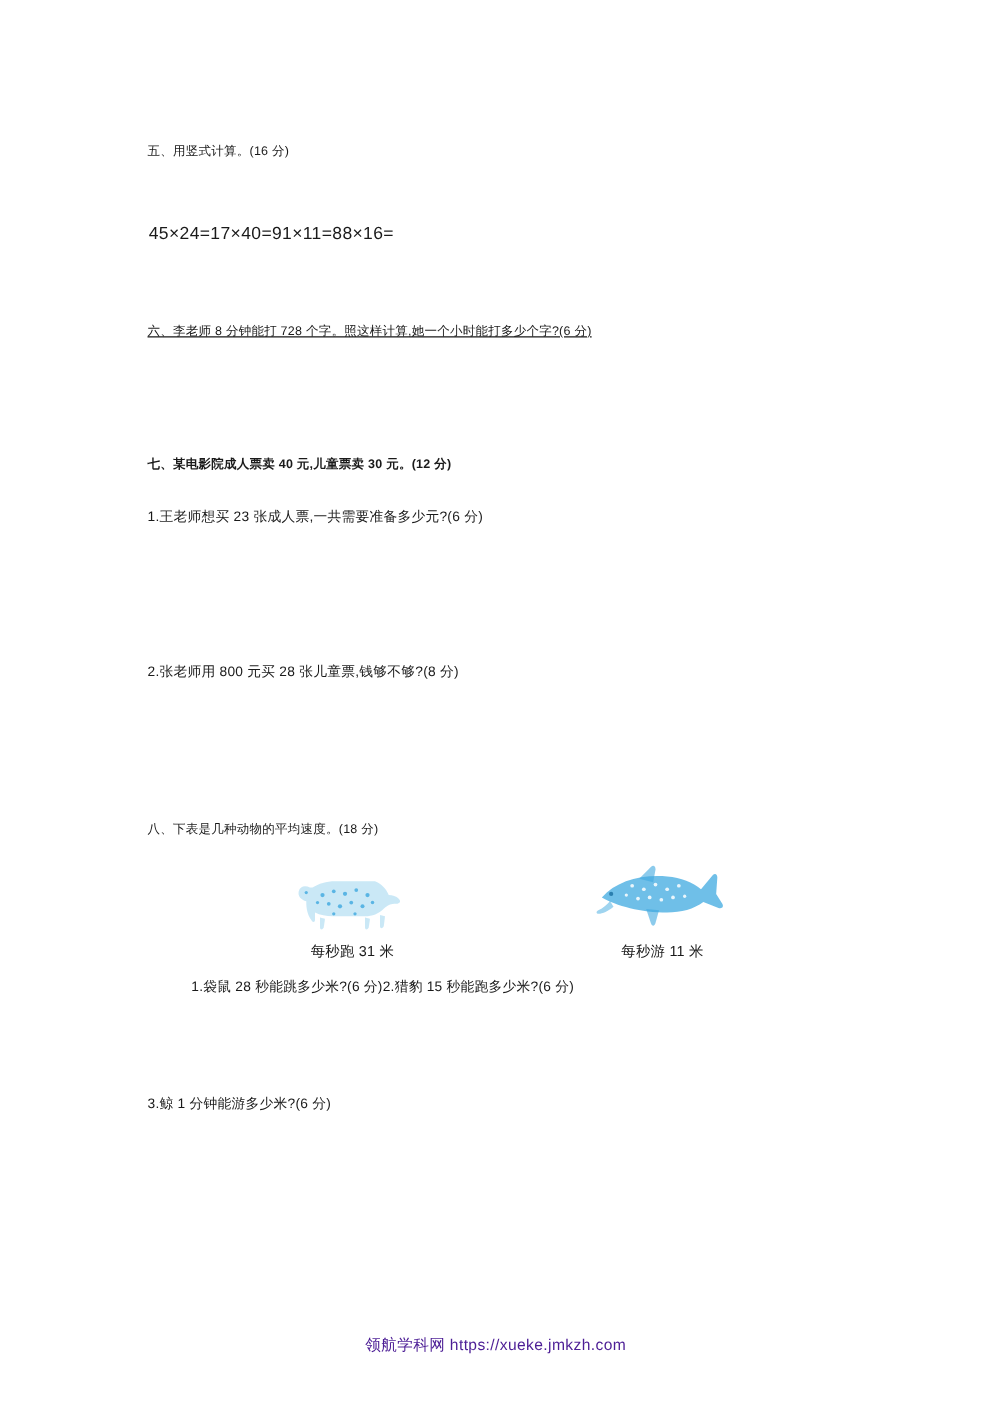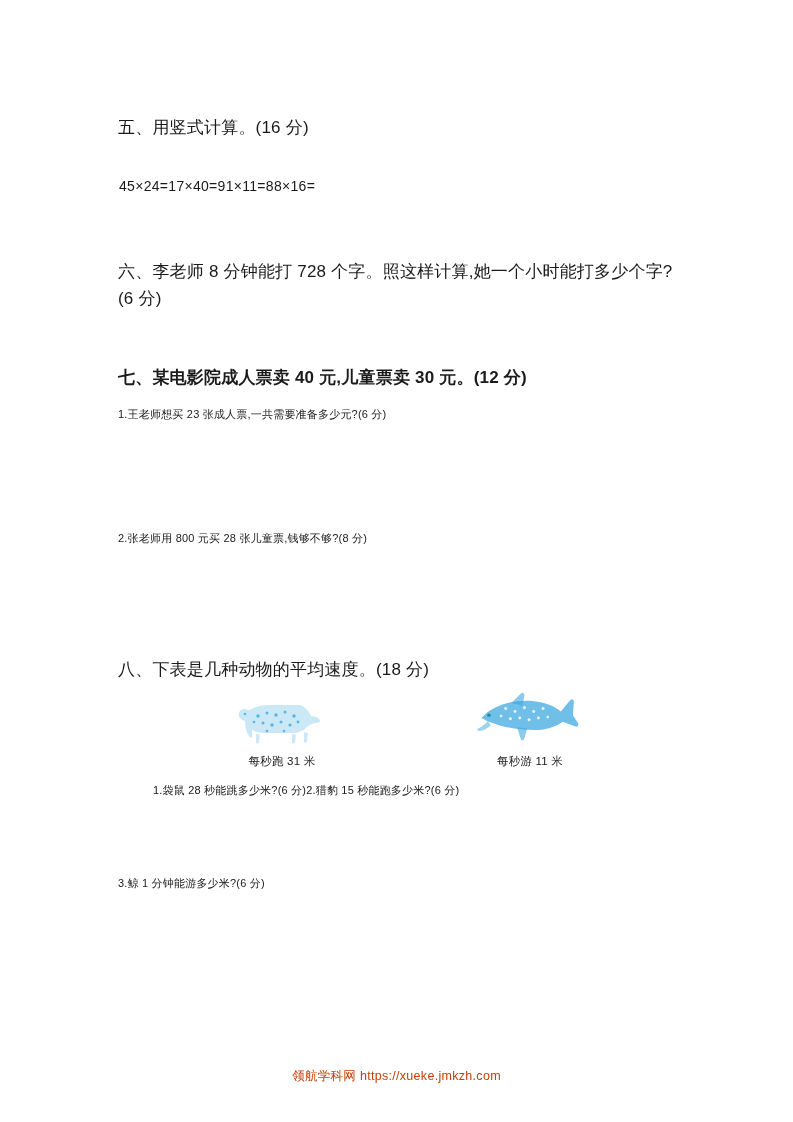--- a/index.html
+++ b/index.html
@@ -21,36 +21,36 @@
     width: 793px;
     height: 1122px;
   }
   .content {
     position: absolute;
     left: 118px;
     top: 0;
     width: 560px;
   }
   .q-heading {
-    font-size: 17px;
+    font-size: 10px;
     line-height: 1.6;
     letter-spacing: 0.2px;
   }
   .q-sub {
     font-size: 11px;
     line-height: 1.6;
     letter-spacing: 0.2px;
   }
   .expr-line {
     font-size: 14px;
     letter-spacing: 0.3px;
   }
   .block-5 { position: absolute; top: 114px; left: 0; }
   .block-5-expr { position: absolute; top: 142px; left: 1px; margin-top: 36px; }
-  .block-6 { position: absolute; top: 258px; left: 0; }
+  .block-6 { position: absolute; top: 258px; left: 0; text-decoration: underline; }
   .block-7 { position: absolute; top: 364px; left: 0; font-weight: bold; }
   .block-7-1 { position: absolute; top: 406px; left: 0; }
   .block-7-2 { position: absolute; top: 530px; left: 0; }
   .block-8 { position: absolute; top: 656px; left: 0; }
   .animals {
     position: absolute;
     top: 686px;
     left: 108px;
     width: 360px;
     display: flex;
@@ -76,21 +76,21 @@
   .block-8-12 { position: absolute; top: 782px; left: 0; margin-left: 35px; }
   .block-8-3 { position: absolute; top: 875px; left: 0; }
 
   .footer {
     position: absolute;
     left: 0;
     top: 1068px;
     width: 793px;
     text-align: center;
     font-size: 12.5px;
-    color: #c2410c;
+    color: #4c1d95;
     letter-spacing: 0.3px;
   }
 </style>
 </head>
 <body>
 
 <div class="page">
   <div class="content">
 
     <div class="q-heading block-5">五、用竖式计算。(16 分)</div>

